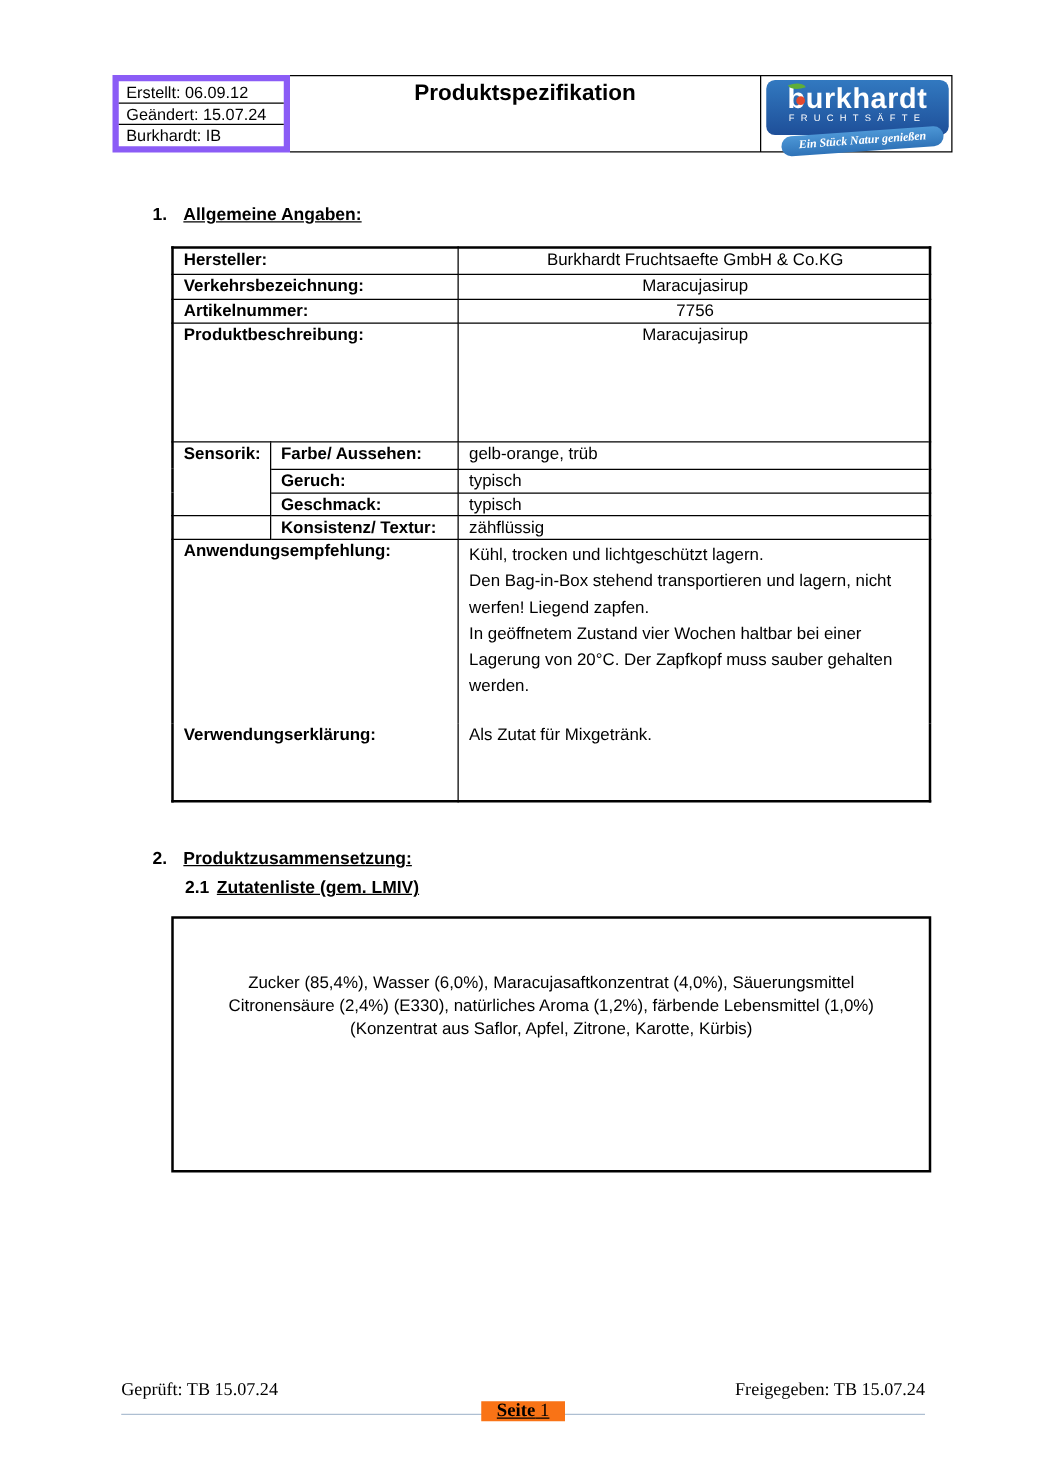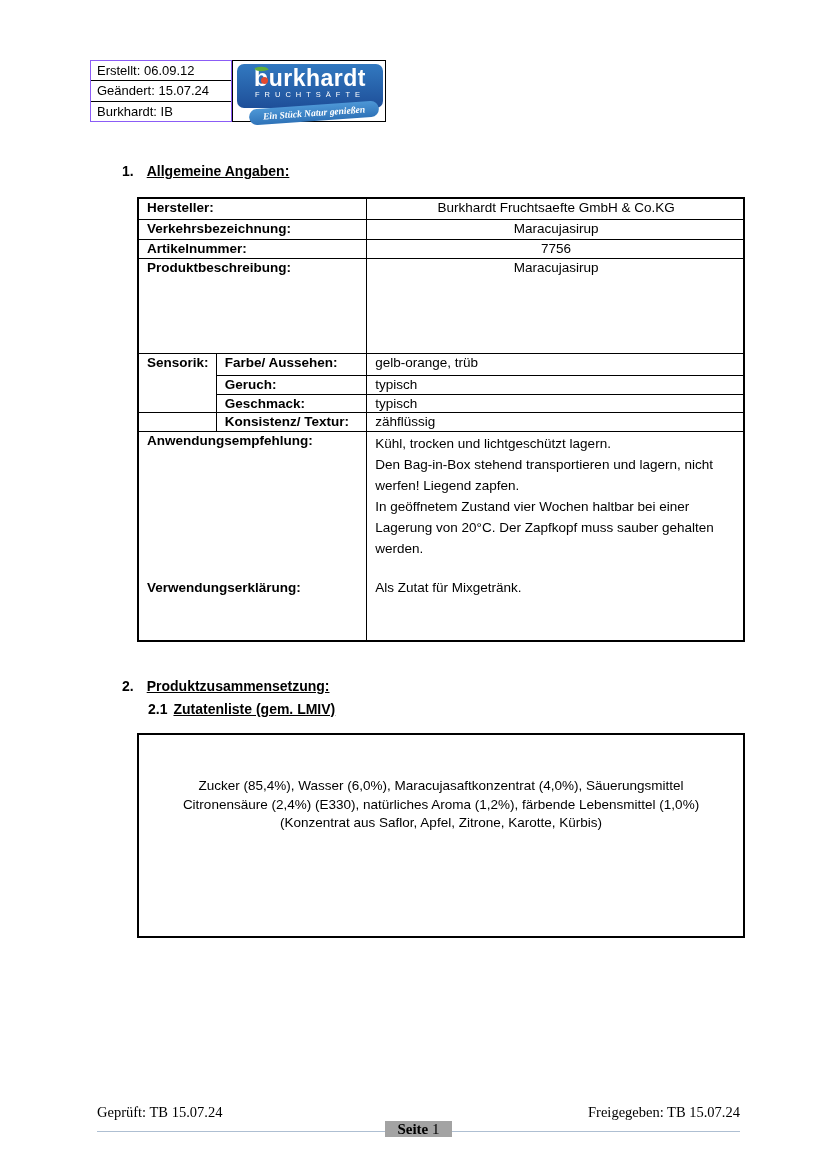--- a/index.html
+++ b/index.html
@@ -8,21 +8,21 @@
     width: 837px; height: 1174px;
     background: #ffffff;
     font-family: "Liberation Sans", sans-serif;
     color: #000;
     position: relative;
     overflow: hidden;
   }
 
   
   .doc-header { position: absolute; left: 90px; top: 60px; width: 672px; height: 62px; display: flex; }
-  .meta-table { width: 142px; border: 1px solid #8b5cf6; display: flex; flex-direction: column; background: #fff; }
+  .meta-table { width: 142px; border: 5px solid #8b5cf6; display: flex; flex-direction: column; background: #fff; }
   .meta-row { flex: 1; border-bottom: 1px solid #000; display: flex; align-items: center; padding-left: 6px; font-size: 13px; }
   .meta-row:last-child { border-bottom: none; }
   .title-cell { flex: 1; border-top: 1px solid #000; border-bottom: 1px solid #000; text-align: center; padding-top: 3px; font-weight: bold; font-size: 18px; }
   .logo-cell { width: 154px; border: 1px solid #000; position: relative; }
 
   .logo-panel {
     position: absolute; left: 4px; top: 3px; width: 146px; height: 44px;
     border-radius: 7px;
     background: linear-gradient(180deg, #3279c0 0%, #1e4f99 100%);
   }
@@ -80,34 +80,35 @@
 
   
   .footer-text { position: absolute; font-family: "Liberation Serif", serif; font-size: 14.5px; top: 1104px; }
   .footer-left { left: 97px; }
   .footer-right { right: 97px; }
   .footer-line { position: absolute; left: 97px; top: 1131px; width: 643px; border-top: 1px solid #aebfd2; }
   .footer-page {
     position: absolute; left: 0; top: 1121px; width: 837px; text-align: center;
     font-family: "Liberation Serif", serif; font-size: 15px;
   }
-  .footer-page .pill { background: #a3a3a3; padding: 0 12px; }
+  .footer-page .pill { background: #f97316; padding: 0 12px; text-decoration: underline; }
   .footer-page .pl { font-weight: bold; }
 </style>
 </head>
 <body>
 
 <div class="page">
 
   <div class="doc-header">
     <div class="meta-table">
       <div class="meta-row">Erstellt: 06.09.12</div>
       <div class="meta-row">Geändert: 15.07.24</div>
       <div class="meta-row">Burkhardt: IB</div>
     </div>
+    <div class="title-cell">Produktspezifikation</div>
     <div class="logo-cell">
       <div class="logo-panel">
         <div class="logo-leaf"></div>
         <div class="logo-berry"></div>
         <div class="logo-brand">burkhardt</div>
         <div class="logo-sub">FRUCHTSÄFTE</div>
         <div class="logo-ribbon">
           <span class="logo-tagline">Ein Stück Natur genießen</span>
         </div>
       </div>

